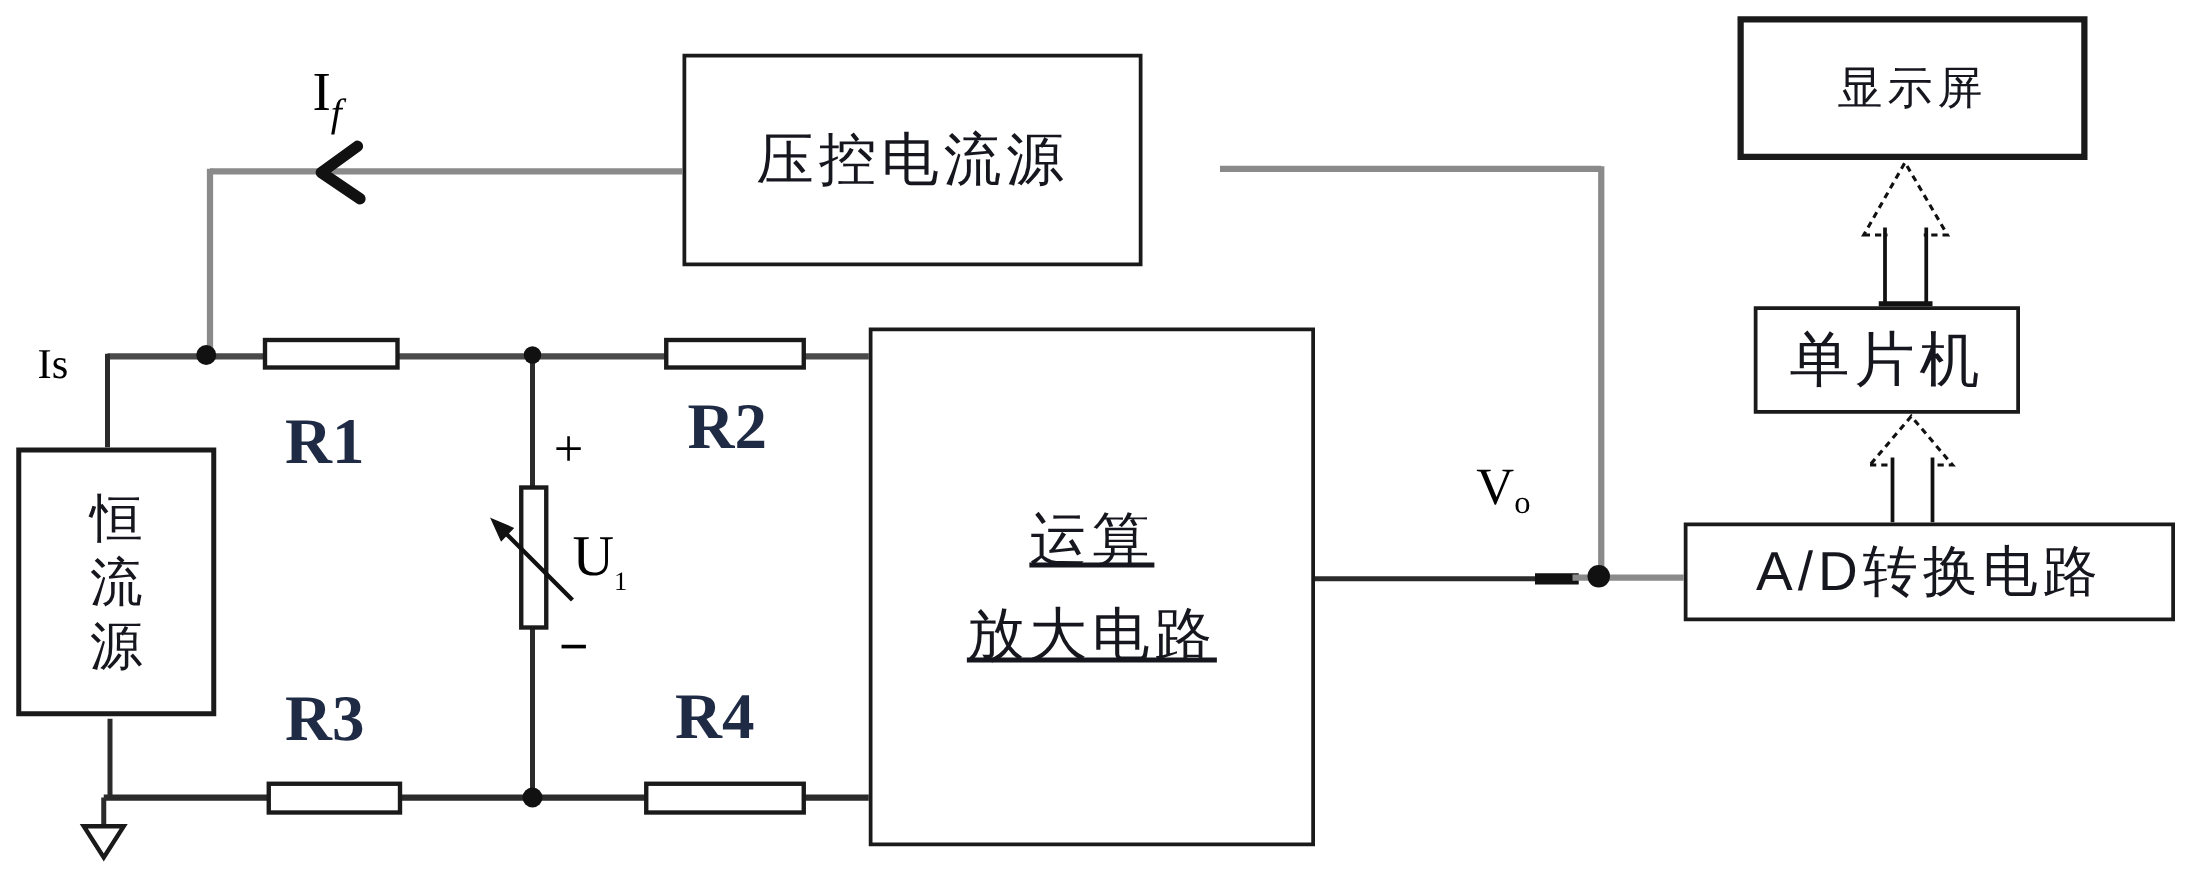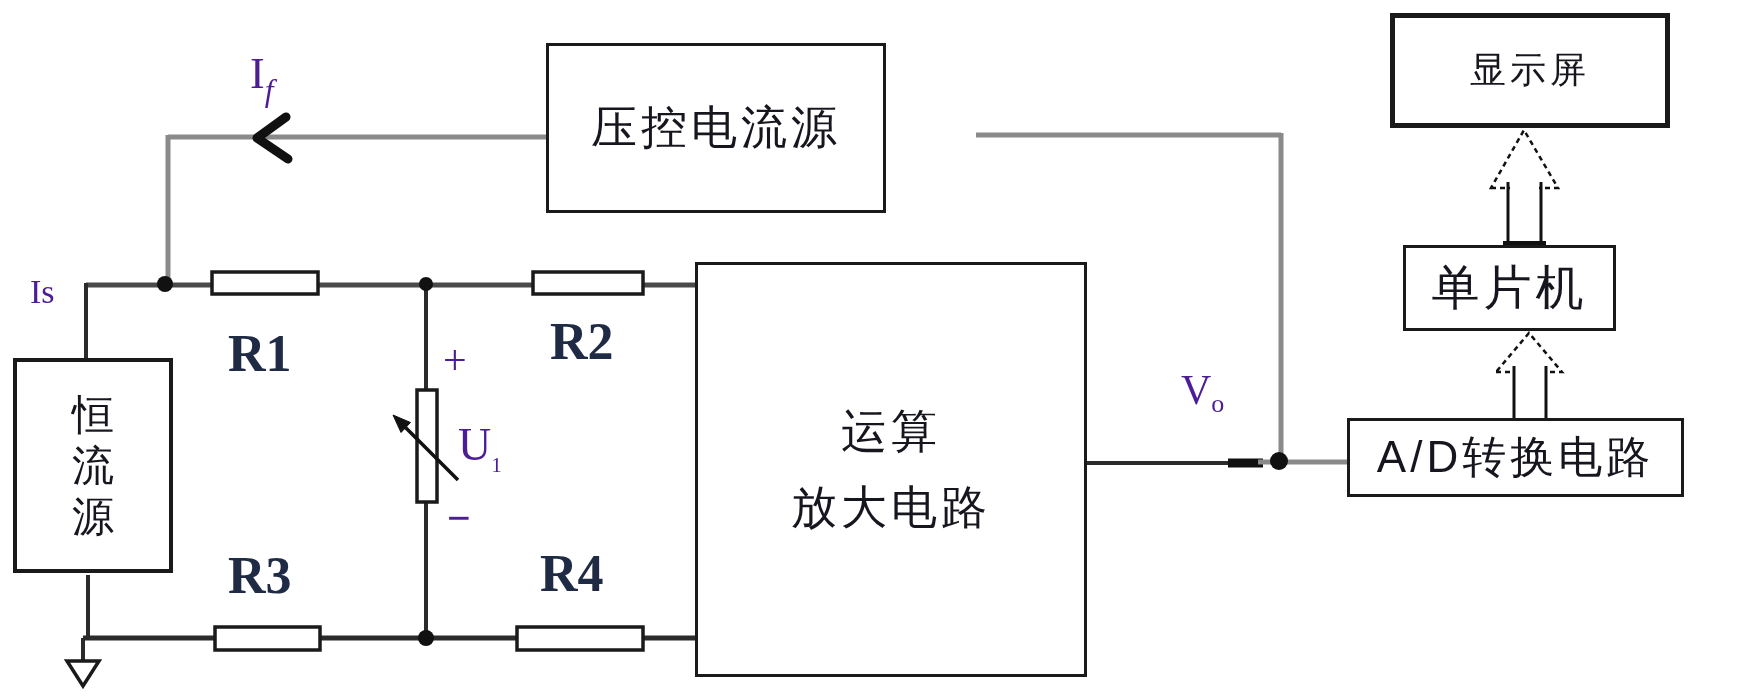--- a/index.html
+++ b/index.html
@@ -6,29 +6,29 @@
     --background:#ffffff; --line-black:#2b2b2b; --line-gray:#8a8a8a;
     --rail-gray:#4a4a4a; --box-border:#1a1a1a; --text-dark:#16161e; --r-label:#1f2a44;
   }
   html,body{margin:0;padding:0;background:var(--background);}
   .stage{position:relative;width:1755px;height:698px;background:var(--background);overflow:hidden;
          font-family:"Liberation Serif","DejaVu Serif",serif;}
   .layer{position:absolute;left:0;top:0;}
   .box{position:absolute;background:#fff;display:flex;align-items:center;justify-content:center;
        color:var(--text-dark);box-sizing:border-box;}
   .cn{font-family:"Liberation Sans","DejaVu Sans",sans-serif;letter-spacing:4px;}
-  .vccs{left:546px;top:43px;width:340px;height:170px;border:3px solid var(--box-border);font-size:46px;}
+  .vccs{left:546px;top:43px;width:368px;height:170px;border:3px solid var(--box-border);font-size:46px;}
   .ccs{left:13px;top:358px;width:160px;height:215px;border:4px solid var(--box-border);font-size:42px;}
   .ccs .vtext{display:flex;flex-direction:column;align-items:center;line-height:1.22;letter-spacing:0;}
-  .opamp{left:695px;top:262px;width:392px;height:415px;border:3px solid var(--box-border);font-size:46px;}
+  .opamp{left:695px;top:262px;width:357px;height:415px;border:3px solid var(--box-border);font-size:46px;text-decoration:underline;}
   .opamp .lines{text-align:center;line-height:1.65;}
-  .adc{left:1347px;top:418px;width:337px;height:79px;border:3px solid var(--box-border);font-size:44px;text-align:right;}
+  .adc{left:1347px;top:418px;width:393px;height:79px;border:3px solid var(--box-border);font-size:44px;text-align:right;}
   .mcu{left:1403px;top:245px;width:213px;height:86px;border:3px solid var(--box-border);font-size:48px;}
   .disp{left:1390px;top:13px;width:280px;height:115px;border:5px solid var(--box-border);font-size:36px;}
-  .lbl{position:absolute;color:#4c1d95;white-space:nowrap;}
+  .lbl{position:absolute;color:#000000;white-space:nowrap;}
   .rlabel{font-weight:bold;font-size:52px;color:var(--r-label);}
   .if{left:250px;top:48px;font-size:44px;}
   .if sub{font-size:0.72em;font-style:italic;vertical-align:-0.40em;}
   .is{left:30px;top:273px;font-size:34px;}
   .vo{left:1181px;top:366px;font-size:42px;}
   .vo sub{font-size:0.62em;vertical-align:-0.30em;}
   .u1{left:458px;top:418px;font-size:46px;font-weight:normal;}
   .u1 sub{font-size:0.46em;vertical-align:-0.55em;}
   .pt100{left:294px;top:430px;font-size:42px;font-weight:bold;}
   .plus{left:443px;top:336px;font-size:42px;}

